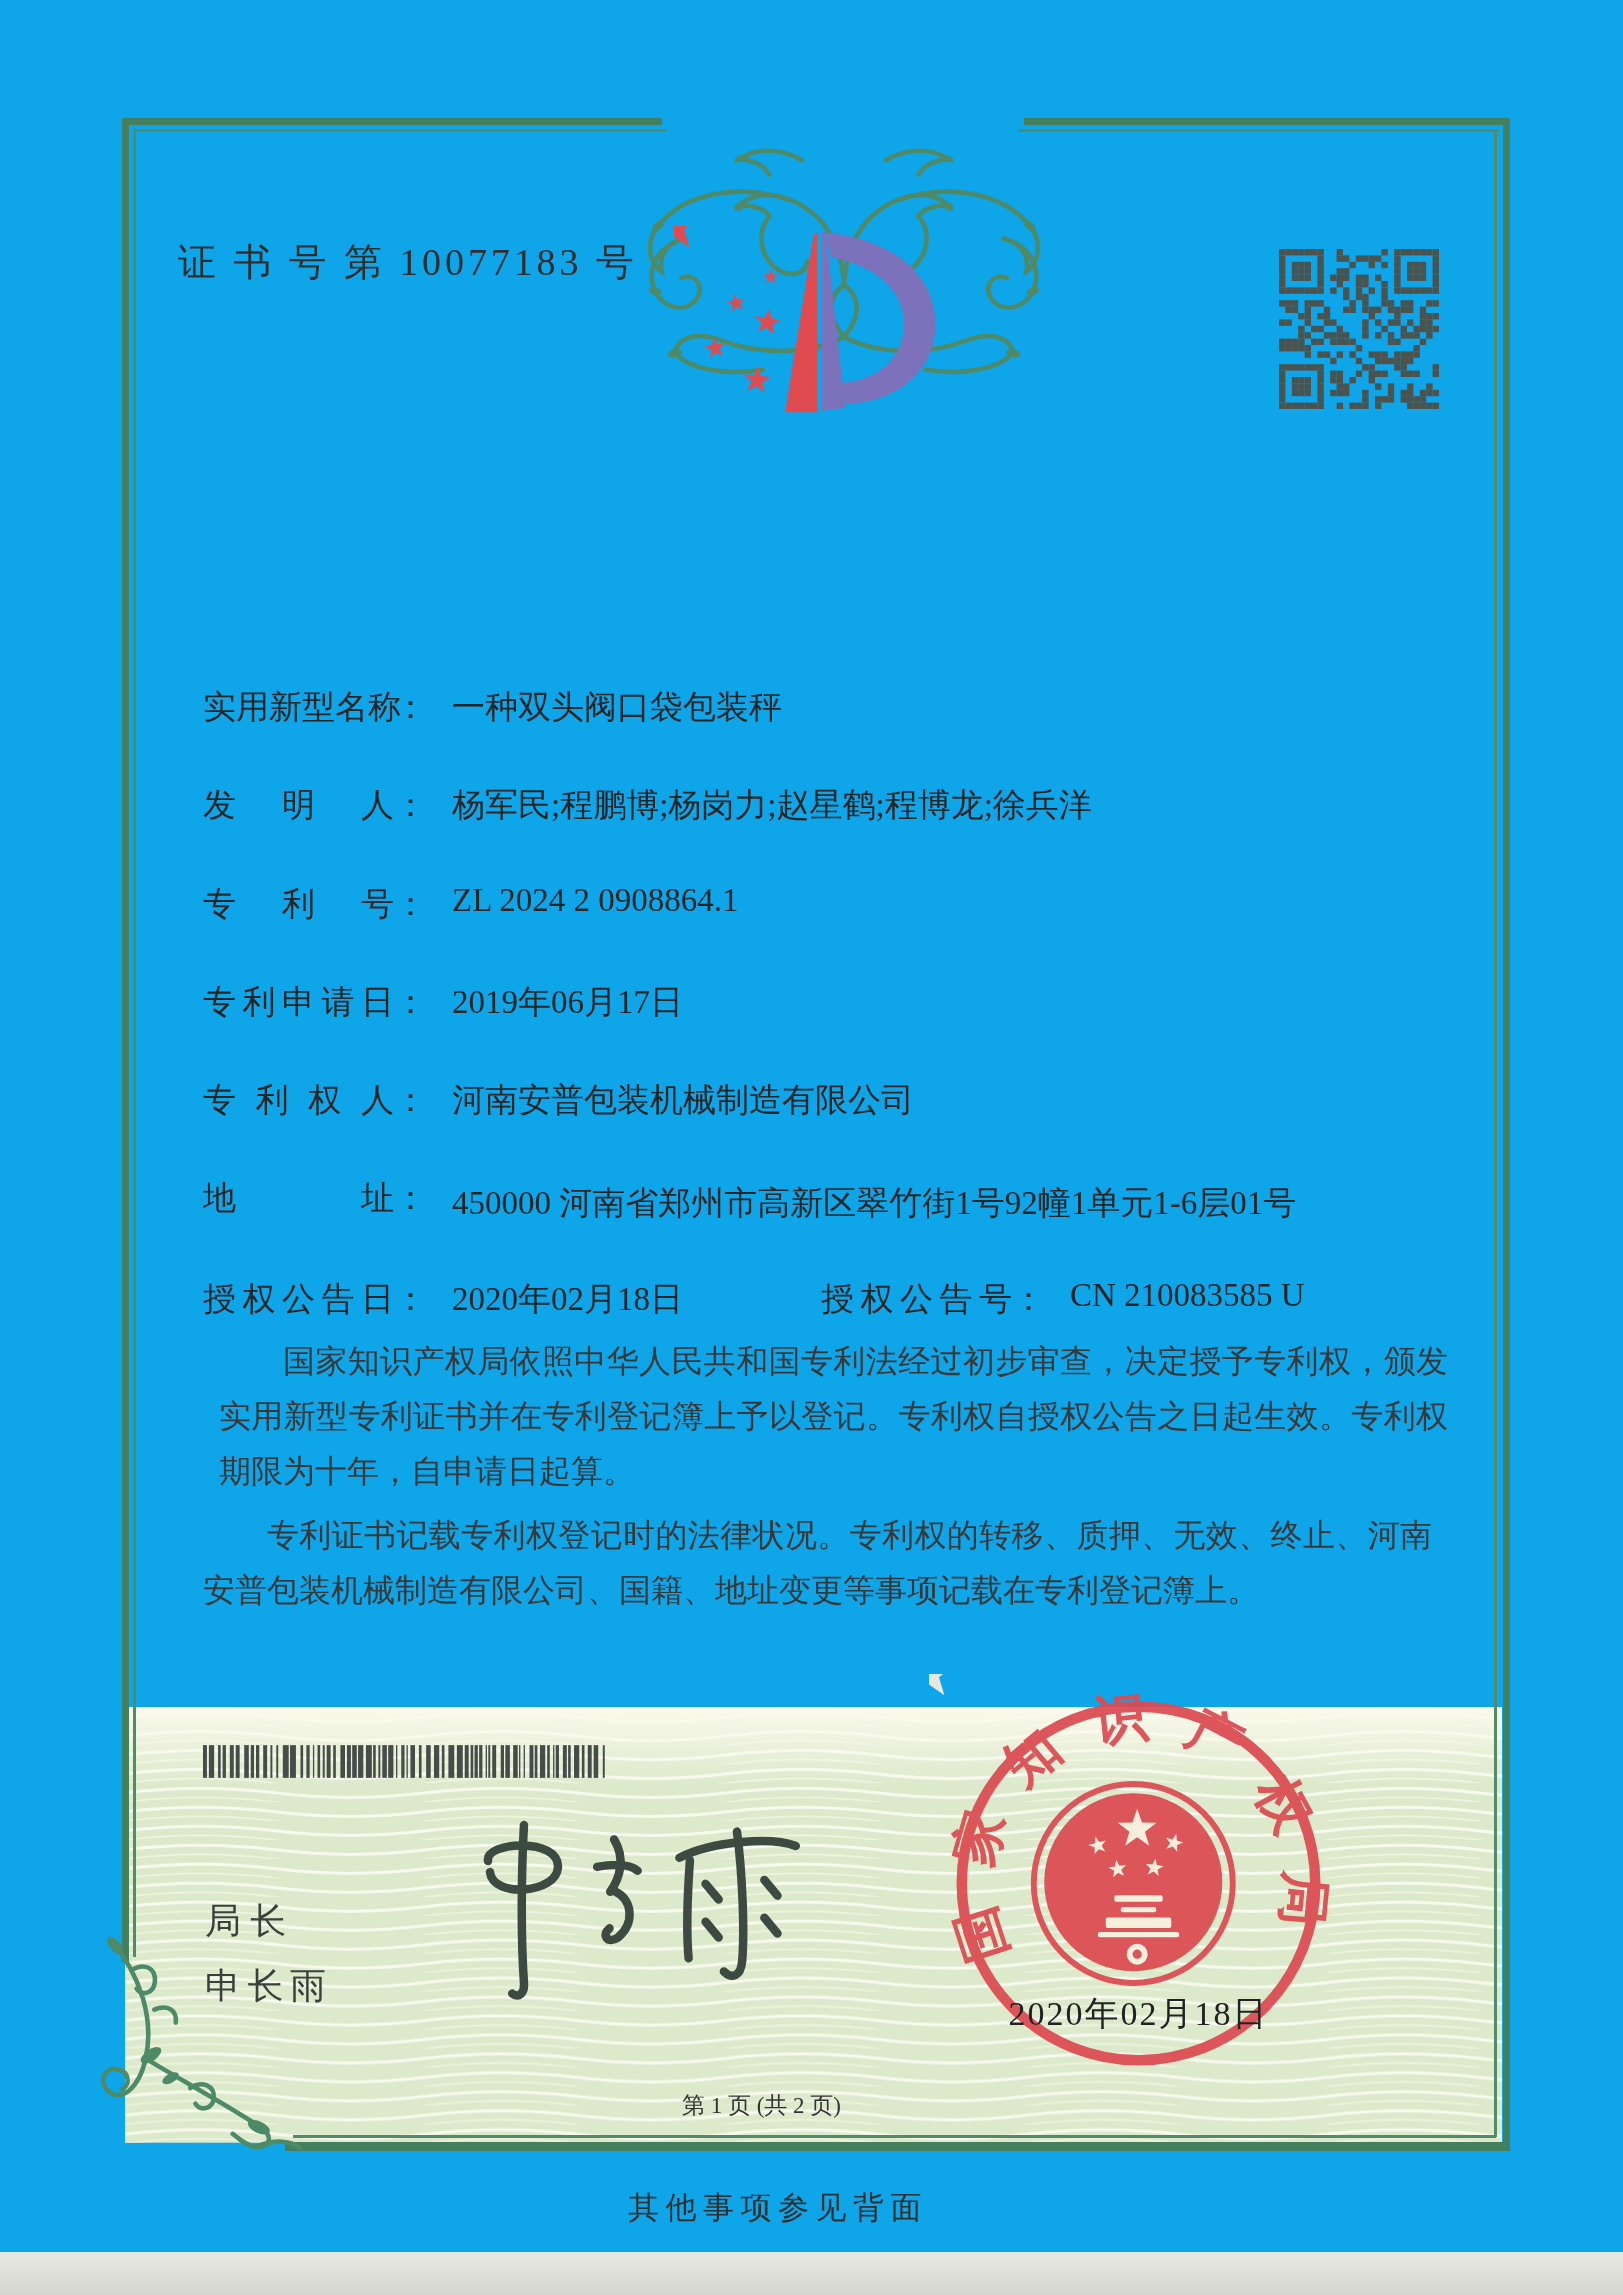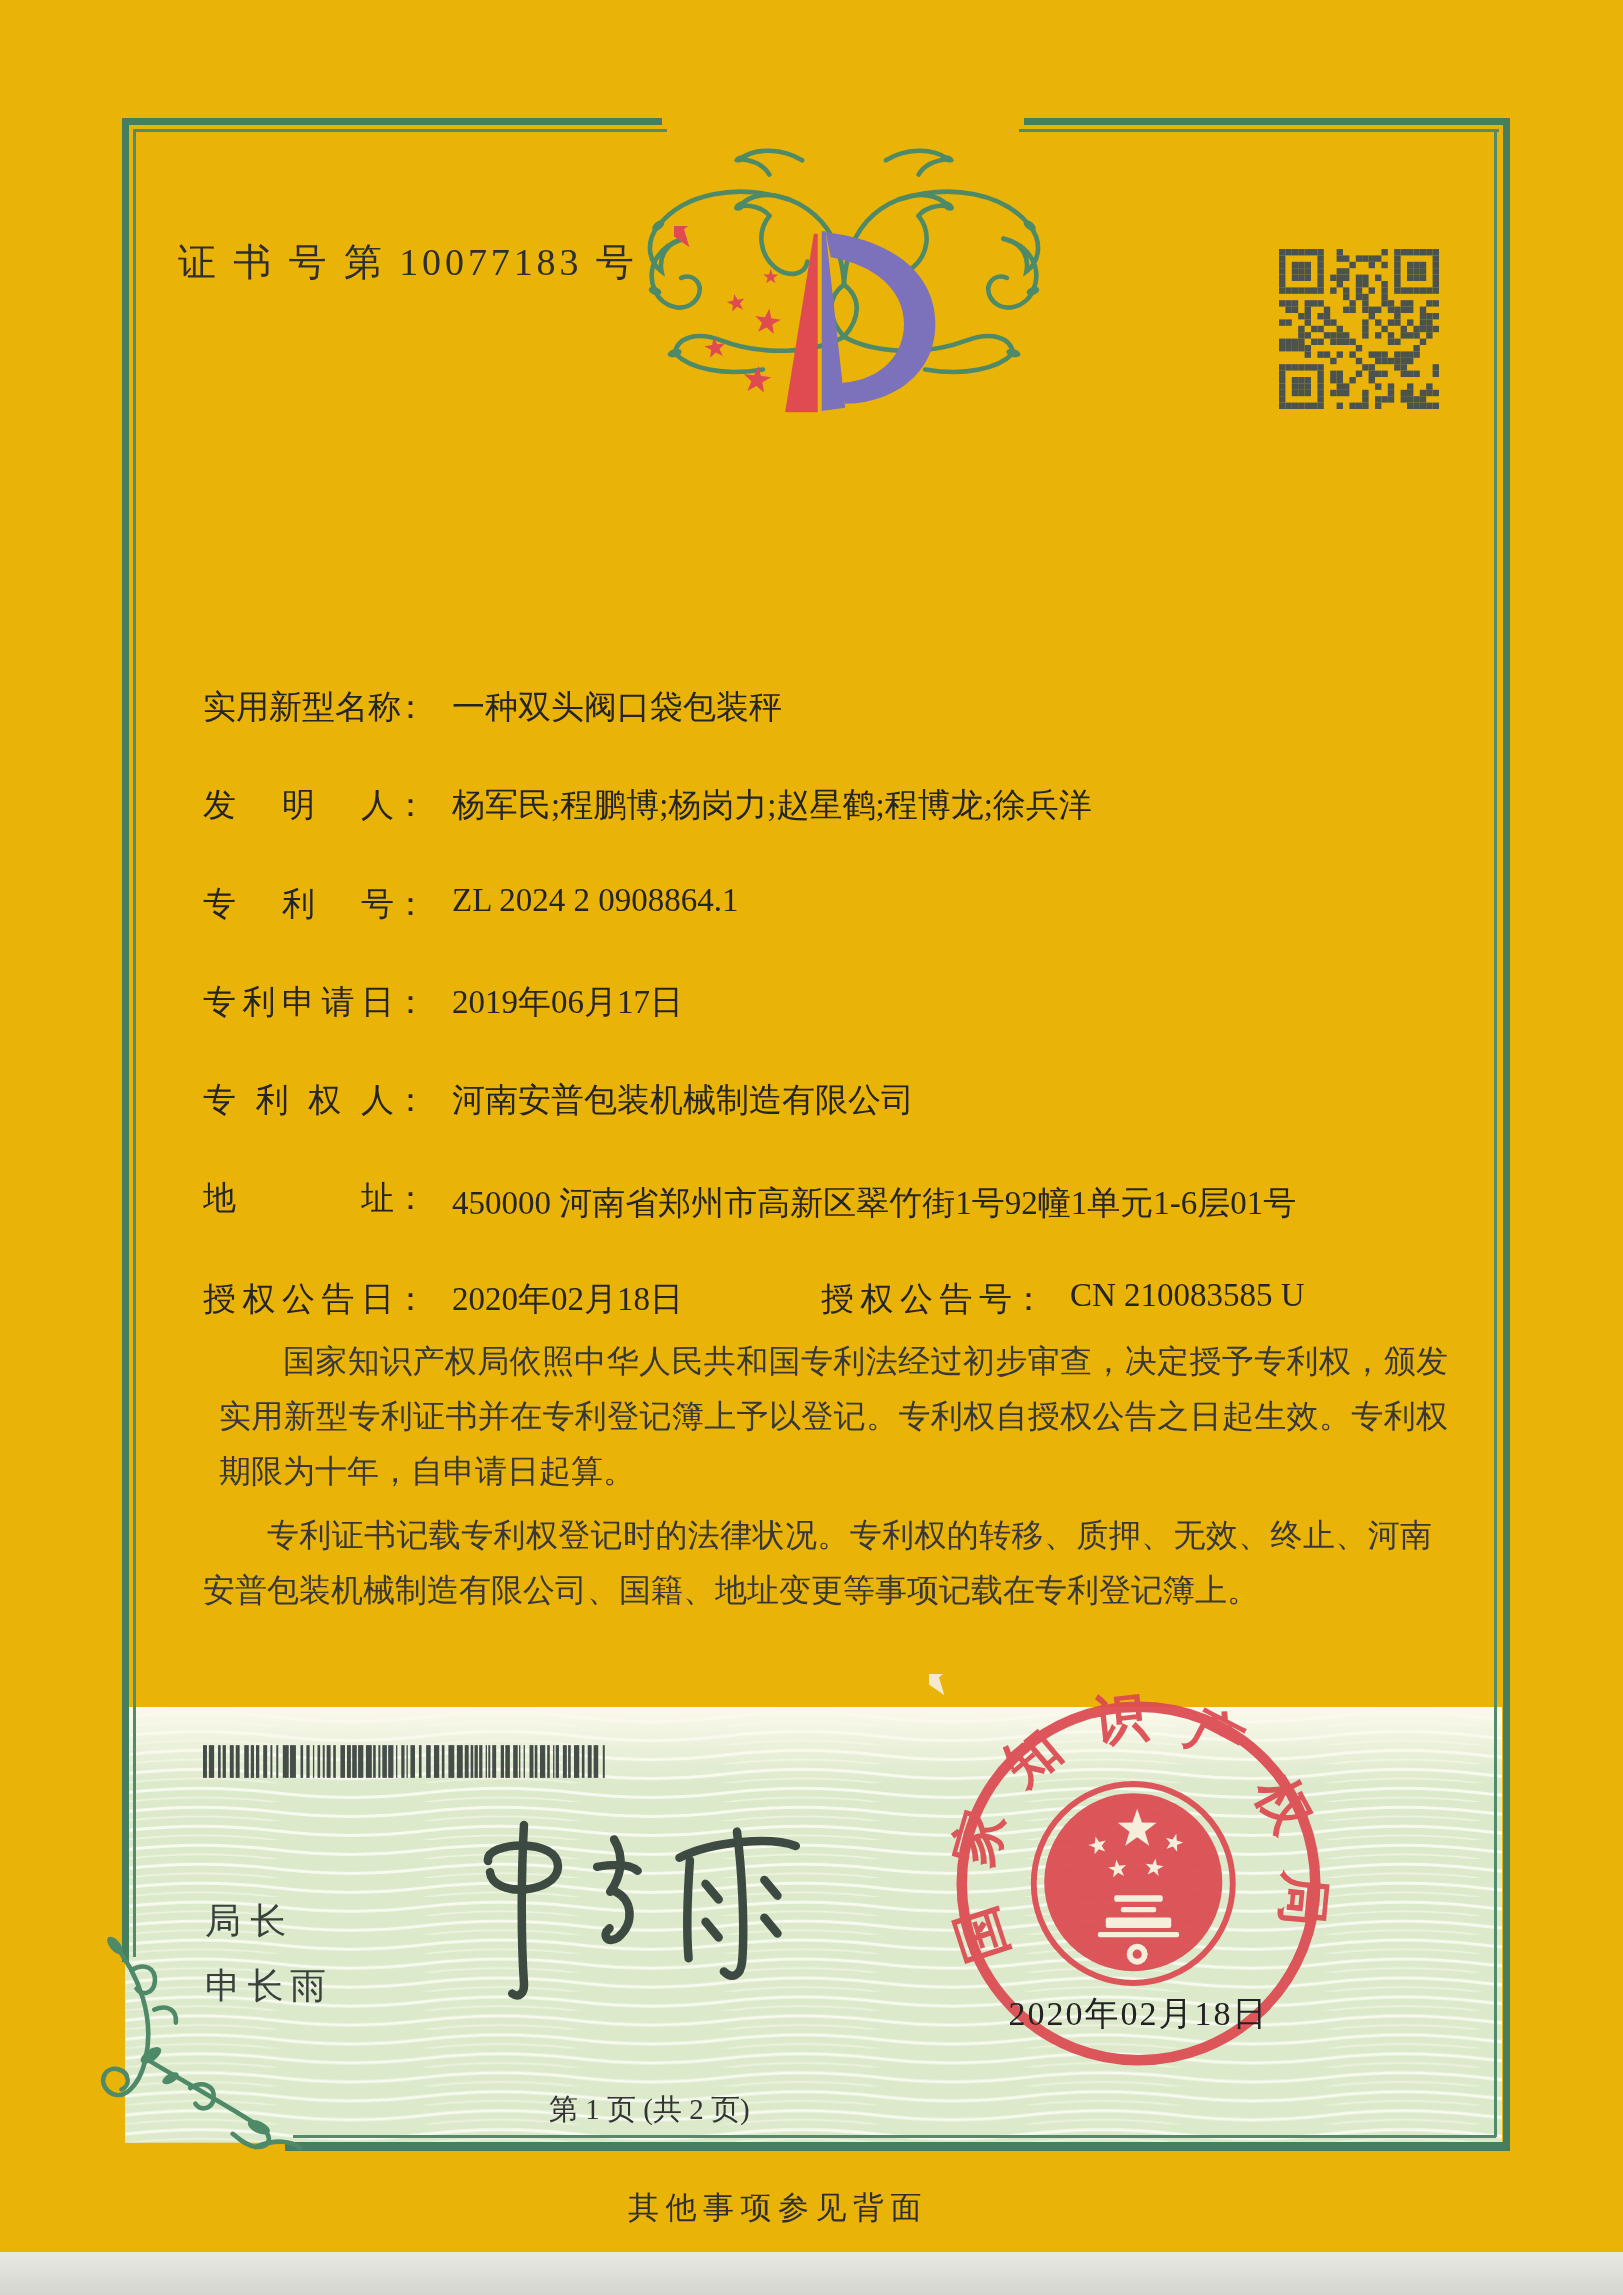--- a/index.html
+++ b/index.html
@@ -1,17 +1,17 @@
 <!DOCTYPE html>
 <html style="font-size:10.5px"><head>
 <meta charset="utf-8">
 <style>
   html,body{margin:0;padding:0;}
   body{background:#e9e9e2;font-family:"Liberation Serif","DejaVu Serif",serif;}
-  #page{position:relative;width:1623px;height:2295px;background:#eab308;overflow:hidden;}
+  #page{position:relative;width:1623px;height:2295px;background:#0ea5e9;overflow:hidden;}
   .abs{position:absolute;}
   .bline{position:absolute;background:#44805e;}
   .bline.thin{background:#538a6a;}
   .txt{position:absolute;color:#2e2e2e;white-space:nowrap;}
   .row{position:absolute;left:203px;font-size:33px;color:#252525;}
   .lbl{display:inline-flex;width:191px;justify-content:space-between;vertical-align:top;}
   .colon{vertical-align:top;}
   .val{margin-left:25px;vertical-align:top;}
   .val-wrap{display:inline-block;width:897px;white-space:normal;line-height:54px;vertical-align:top;}
   .para{position:absolute;left:203px;width:1229px;font-size:32px;line-height:55px;color:#383838;
@@ -585,19 +585,19 @@
         <rect x="270" y="372" width="100" height="16" rx="3"></rect>
         <rect x="258" y="394" width="124" height="8" rx="3"></rect>
         <circle cx="318" cy="428" r="16"></circle>
       </g>
       <circle cx="318" cy="428" r="7" fill="#dc4a51"></circle>
     </svg>
   </div>
 
   <div class="txt" style="left:929px;top:1991px;width:419px;text-align:center;font-size:34px;letter-spacing:2px;color:#222;">2020年02月18日</div>
 
-  <div class="txt" style="left:549px;top:2090px;width:425px;text-align:left;font-size:29px;color:#333;">第 1 页 (共 2 页)</div>
+  <div class="txt" style="left:549px;top:2090px;width:425px;text-align:center;font-size:23px;color:#333;">第 1 页 (共 2 页)</div>
 
   <div class="txt" style="left:582px;top:2187px;width:392px;text-align:center;font-size:31px;letter-spacing:6.5px;color:#2f2f2f;">其他事项参见背面</div>
 
   <div class="abs" style="left:0;top:2252px;width:1623px;height:43px;background:linear-gradient(#e9e9e3,#d5d5cf);"></div>
 </div>
 
 
 </body></html>

